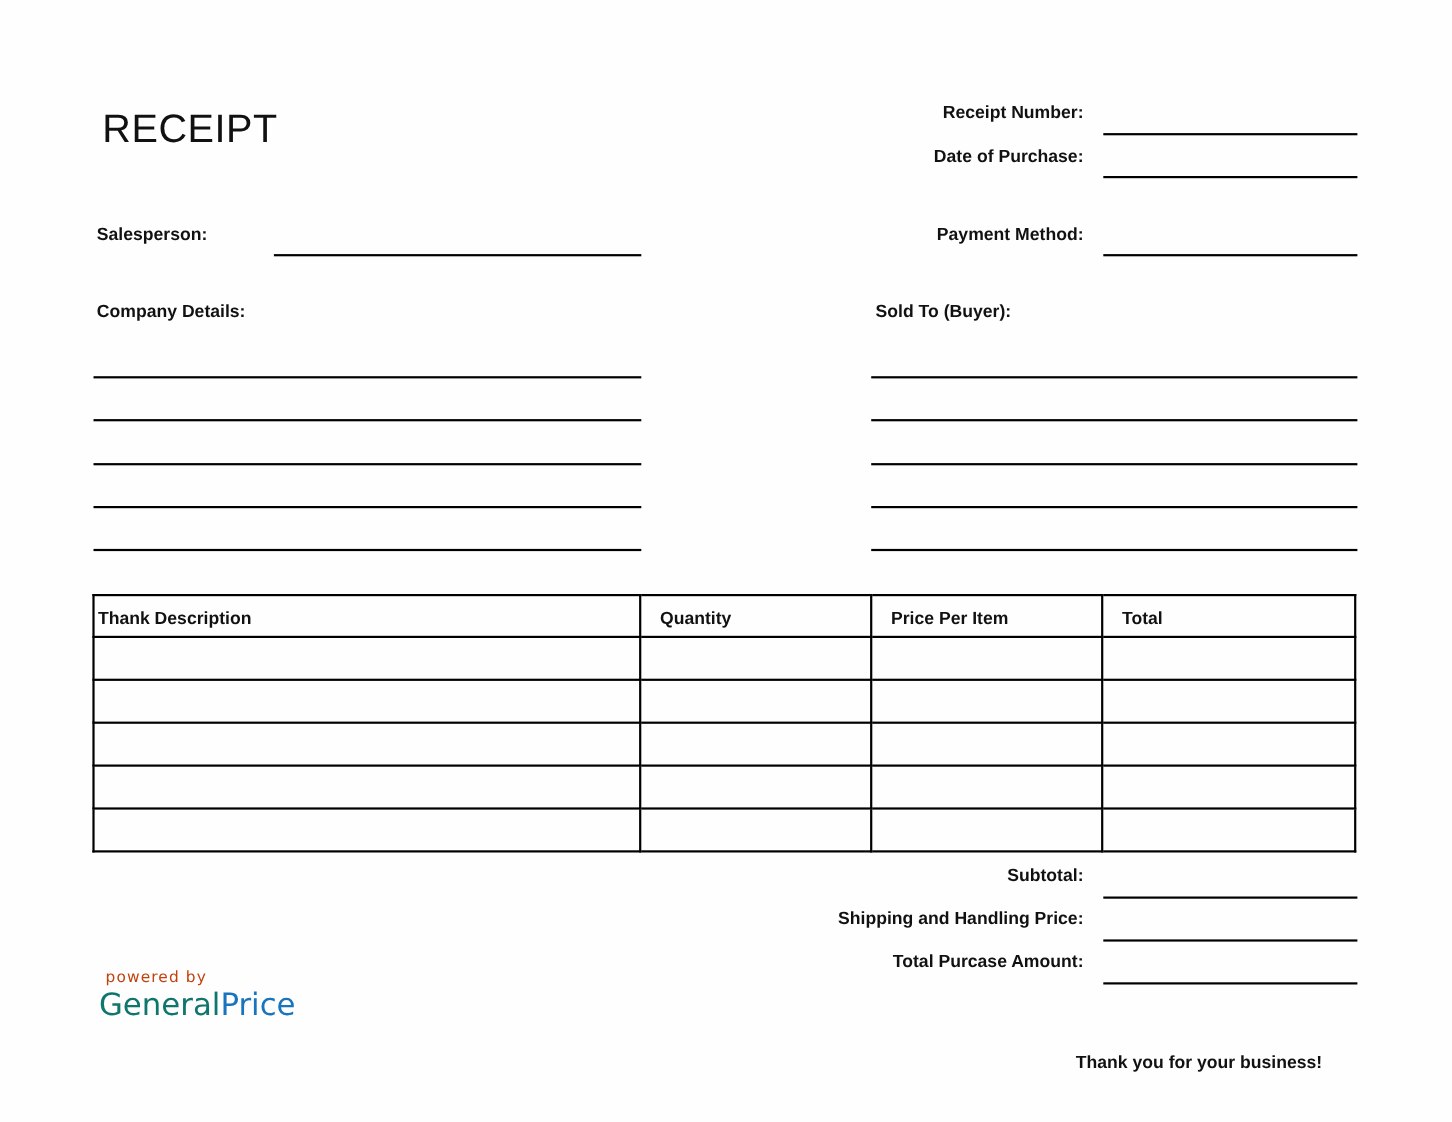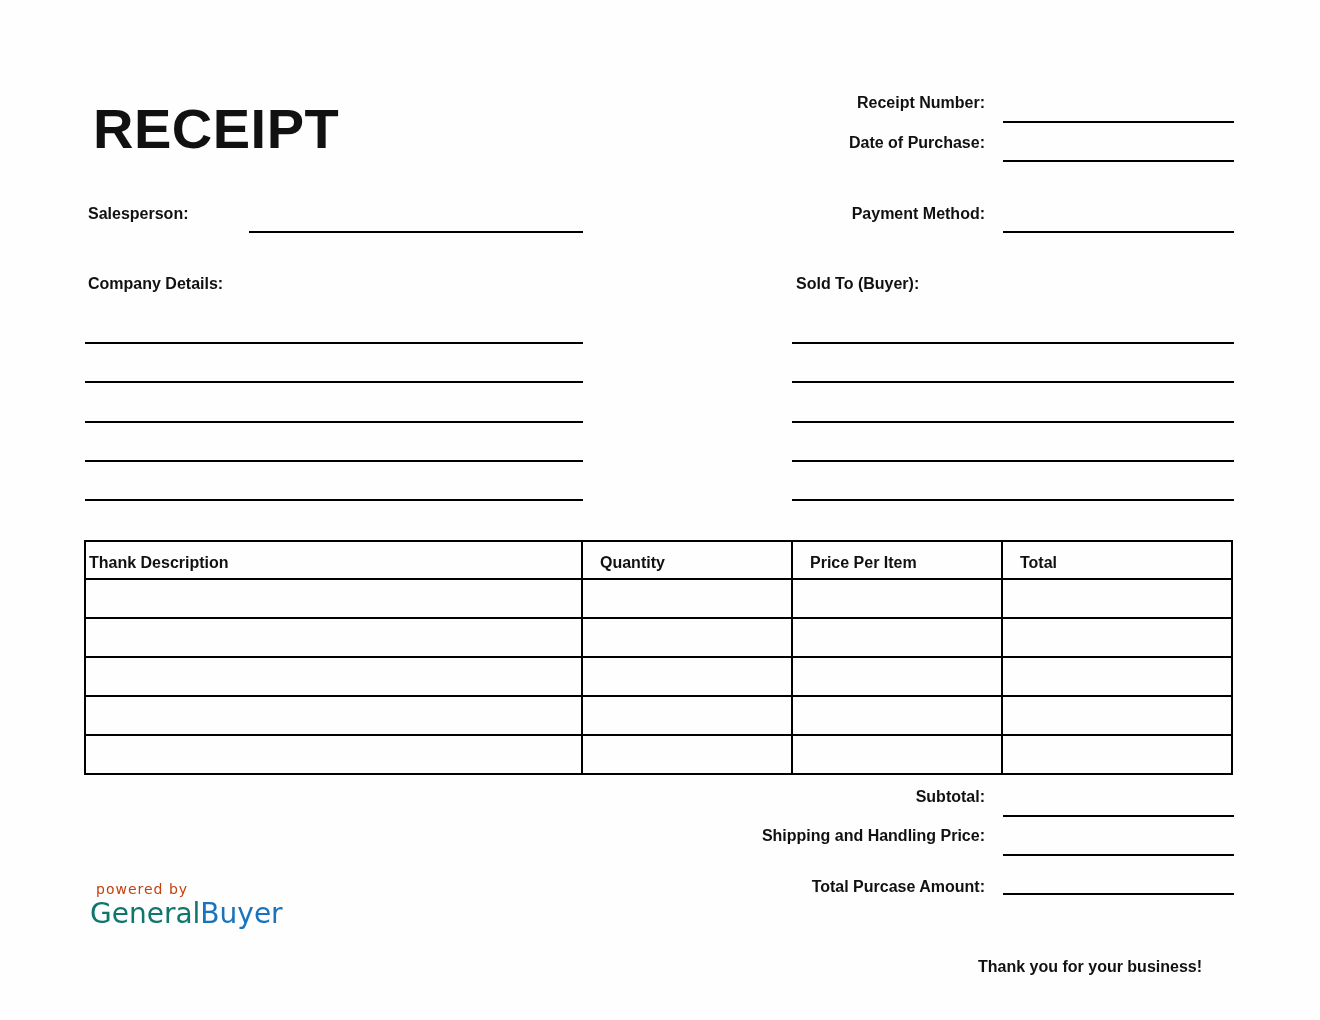--- a/index.html
+++ b/index.html
@@ -1,18 +1,18 @@
 <!DOCTYPE html>
 <html><head>
 <meta charset="utf-8">
 <style>
   html, body { margin:0; padding:0; }
   body { width:1320px; height:1020px; background:#fefefe; position:relative; font-family:"DejaVu Sans", sans-serif; color:#111; overflow:hidden; }
   .abs { position:absolute; }
-  .title { left:93px; top:96px; font-size:56px; font-weight:700; letter-spacing:0.5px; font-family:"Liberation Sans", sans-serif; }
+  .title { left:93px; top:96px; font-size:36px; font-weight:400; letter-spacing:0.5px; font-family:"Liberation Sans", sans-serif; }
   .lbl { font-size:16px; font-weight:600; font-family:"Liberation Sans", sans-serif; white-space:nowrap; }
   .rlbl { text-align:right; width:300px; }
   .line { height:2px; background:#000; }
   table.items { position:absolute; left:84px; top:540px; border-collapse:collapse; }
   table.items td, table.items th { border:2px solid #000; height:37px; padding:0; font-family:"Liberation Sans", sans-serif; font-size:16px; font-weight:600; text-align:left; }
   table.items th { height:36px; }
   table.items th span { display:block; padding-left:3px; padding-top:6px; }
   table.items th.pad span { padding-left:17px; }
   .powered { left:96px; top:881px; font-size:14px; color:#c2410c; letter-spacing:1px; font-family:"DejaVu Sans", sans-serif; }
   .brand { left:90px; top:897px; font-size:28px; font-family:"DejaVu Sans", sans-serif; }
@@ -101,21 +101,21 @@
     </tr>
   </tbody>
 </table>
 
 <div class="abs lbl rlbl" style="left:685px; top:788px;">Subtotal:</div>
 <div class="abs line" style="left:1003px; top:815px; width:231px;"></div>
 
 <div class="abs lbl rlbl" style="left:685px; top:827px;">Shipping and Handling Price:</div>
 <div class="abs line" style="left:1003px; top:854px; width:231px;"></div>
 
-<div class="abs lbl rlbl" style="left:685px; top:866px;margin-top:12px;">Total Purcase Amount:</div>
+<div class="abs lbl rlbl" style="left:685px; top:866px;">Total Purcase Amount:</div>
 <div class="abs line" style="left:1003px; top:893px; width:231px;"></div>
 
 <div class="abs lbl thanks">Thank you for your business!</div>
 
 <div class="abs powered">powered by</div>
 <div class="abs brand">
-  <span class="g">General</span><span class="b">Buyer</span>
+  <span class="g">General</span><span class="b">Price</span>
 </div>
 
 </body></html>

